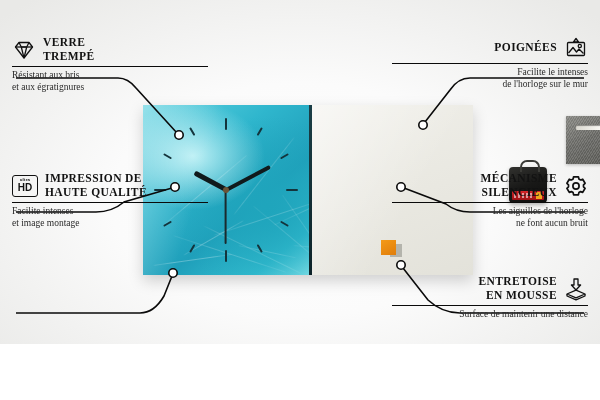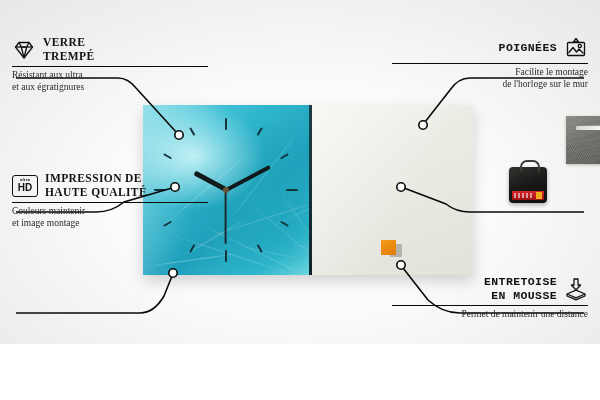--- a/index.html
+++ b/index.html
@@ -74,21 +74,21 @@
   
   svg.lines{position:absolute;left:0;top:0;width:600px;height:400px;}
   svg.lines path{fill:none;stroke:#0a0a0a;stroke-width:1.6;}
   svg.lines circle{fill:#ffffff;stroke:#0a0a0a;stroke-width:1.6;}
 
   
   .feat{position:absolute;width:196px;}
   .feat.left{left:12px;text-align:left;}
   .feat.right{right:12px;text-align:right;}
   .head{display:flex;align-items:center;gap:7px;}
-  .feat.right .head{flex-direction:row-reverse;font-family:Liberation Mono, monospace;}
+  .feat.right .head{flex-direction:row-reverse;}
   .ttl{font-weight:bold;font-size:11.5px;line-height:13.5px;color:#121212;
     letter-spacing:.4px;text-transform:uppercase;}
   .ico{width:24px;height:24px;flex:0 0 24px;display:block;}
   .rule{height:1.4px;background:#0a0a0a;margin:3px 0 3px 0;}
   .sub{font-size:9.5px;line-height:11.5px;color:#2a2a2a;}
 
   .hd-badge{width:24px;height:20px;border:1.6px solid #111;border-radius:3px;
     display:flex;flex-direction:column;align-items:center;justify-content:center;line-height:1;}
   .hd-badge .u{font-size:4.4px;font-weight:bold;letter-spacing:.2px;color:#111;
     font-family:"Liberation Sans",sans-serif;}
@@ -189,39 +189,39 @@
             <path d="M9.3 9 H14.7"></path>
         </g>
       </svg>
       <div>
         <div class="ttl">VERRE</div>
         <div class="ttl">TREMPÉ</div>
       </div>
     </div>
     <div class="rule"></div>
     <div class="sub">
-      <div>Résistant aux ultra</div>
+      <div>Résistant aux bris</div>
       <div>et aux égratignures</div>
     </div>
   </div>
 
   <div class="feat left" style="top:172px">
     <div class="head">
       <div class="hd-badge">
         <span class="u">ultra</span>
         <span class="h">HD</span>
       </div>
       <div>
         <div class="ttl">IMPRESSION DE</div>
         <div class="ttl">HAUTE QUALITÉ</div>
       </div>
     </div>
     <div class="rule"></div>
     <div class="sub">
-      <div>Couleurs maintenir</div>
+      <div>Facilite intenses</div>
       <div>et image montage</div>
     </div>
   </div>
 
 
   <div class="feat right" style="top:36px">
     <div class="head">
       <svg class="ico" viewBox="0 0 24 24">
         <g fill="none" stroke="#111" stroke-width="1.3" stroke-linejoin="round">
           <path d="M12 2.5 L9.5 6 H14.5 Z"></path>
@@ -229,39 +229,58 @@
           <path d="M4.5 17 L9 11.5 L12.5 16 L15 13 L19.5 17.5"></path>
           <circle cx="15.8" cy="10" r="1.6"></circle>
         </g>
       </svg>
       <div>
         <div class="ttl">POIGNÉES</div>
       </div>
     </div>
     <div class="rule"></div>
     <div class="sub">
-      <div>Facilite le montage</div>
+      <div>Facilite le intenses</div>
       <div>de l'horloge sur le mur</div>
     </div>
   </div>
 
+  <div class="feat right" style="top:172px">
+    <div class="head">
+      <svg class="ico" viewBox="0 0 24 24">
+        <g fill="none" stroke="#111" stroke-width="1.7" stroke-linejoin="round">
+          <path d="M9.6 2.8 h4.8 l.5 2.2 1.7 1 2.1-.8 2.4 4.1 -1.6 1.5 v2 l1.6 1.5 -2.4 4.1 -2.1-.8 -1.7 1 -.5 2.2 h-4.8 l-.5-2.2 -1.7-1 -2.1.8 -2.4-4.1 1.6-1.5 v-2 l-1.6-1.5 2.4-4.1 2.1.8 1.7-1 Z"></path>
+          <circle cx="12" cy="12" r="3.1"></circle>
+        </g>
+      </svg>
+      <div>
+        <div class="ttl">MÉCANISME</div>
+        <div class="ttl">SILENCIEUX</div>
+      </div>
+    </div>
+    <div class="rule"></div>
+    <div class="sub">
+      <div>Les aiguilles de l'horloge</div>
+      <div>ne font aucun bruit</div>
+    </div>
+  </div>
 
   <div class="feat right" style="top:275px">
     <div class="head">
       <svg class="ico" viewBox="0 0 24 24">
         <g fill="none" stroke="#111" stroke-width="1.3" stroke-linejoin="round">
           <path d="M10 2 h4 v6 h2.6 L12 13 L7.4 8 H10 Z"></path>
           <path d="M12 13.2 L21 17 L12 20.8 L3 17 Z"></path>
           <path d="M3 17 v2 l9 3.8 9-3.8 v-2"></path>
         </g>
       </svg>
       <div>
         <div class="ttl">ENTRETOISE</div>
         <div class="ttl">EN MOUSSE</div>
       </div>
     </div>
     <div class="rule"></div>
     <div class="sub">
-      <div>Permet de maintenir une distance</div>
+      <div>Surface de maintenir une distance</div>
     </div>
   </div>
 
 </div>
 
 </body></html>

